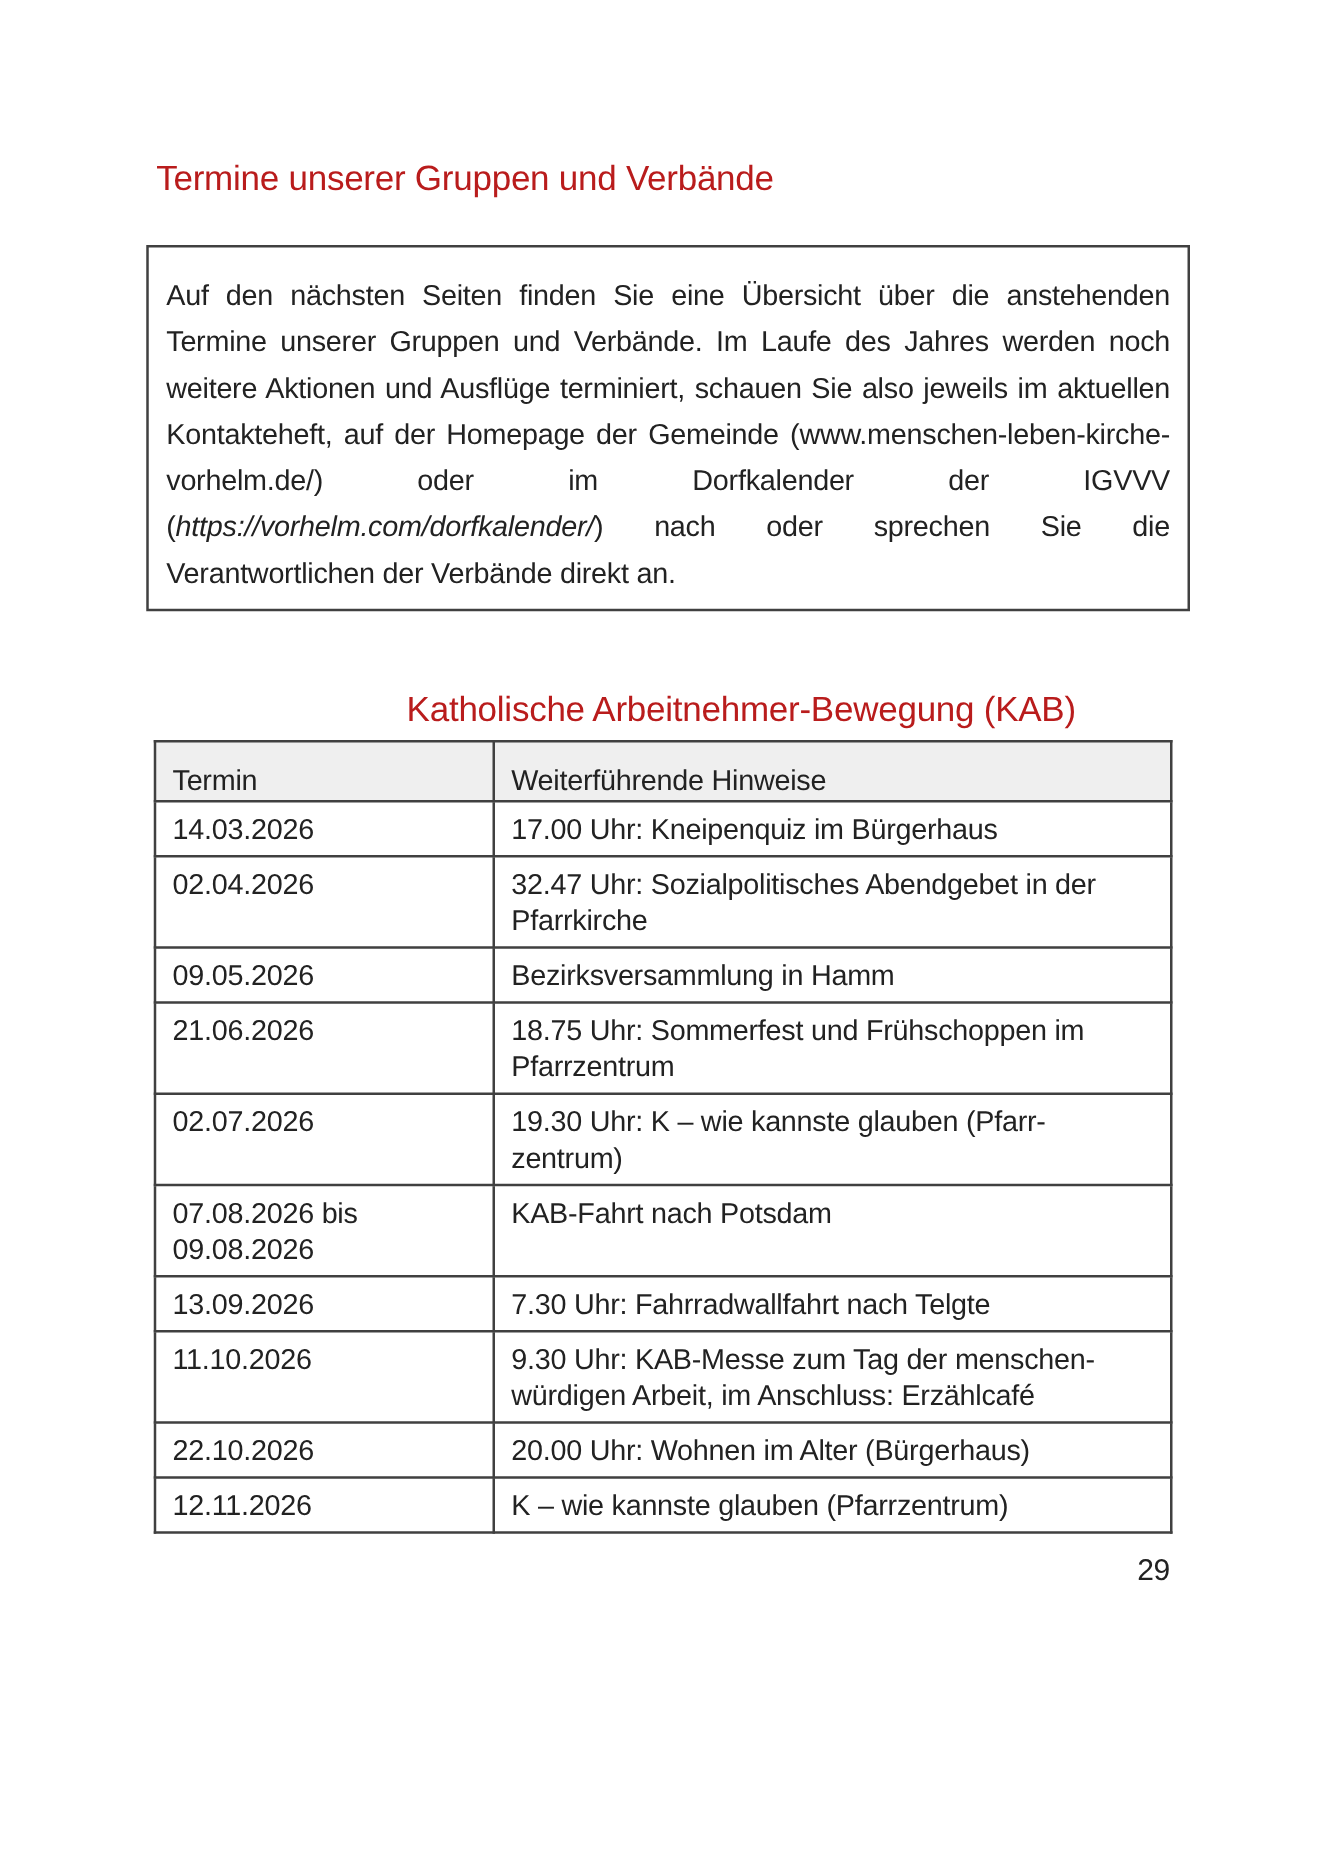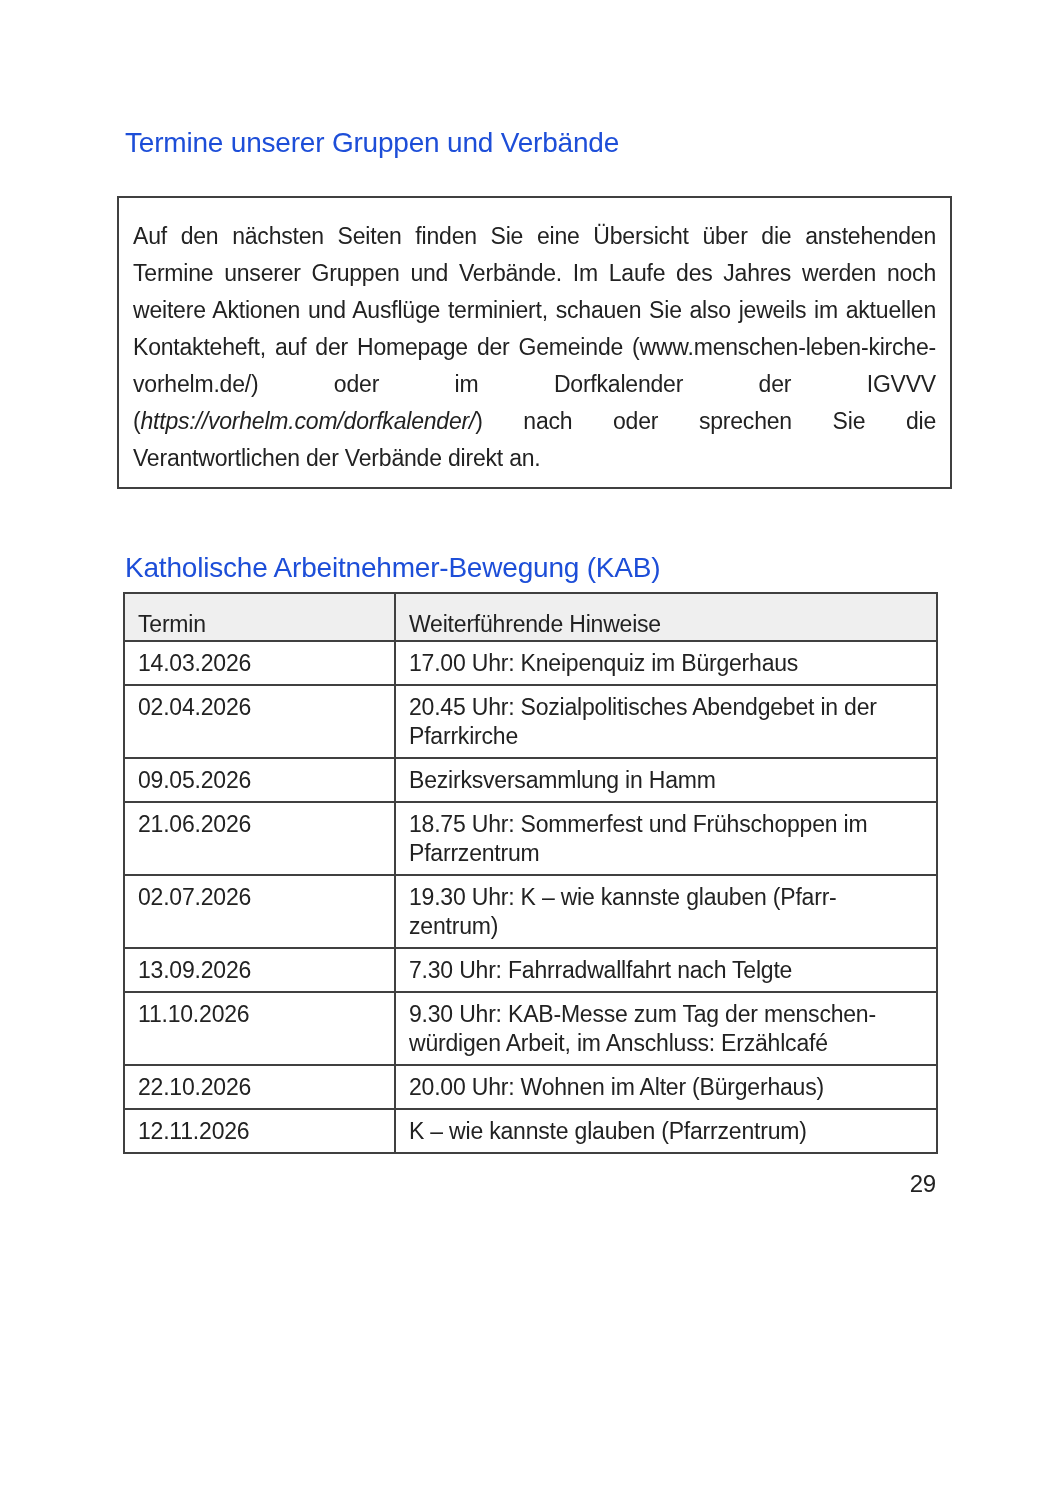--- a/index.html
+++ b/index.html
@@ -9,21 +9,21 @@
   }
   body {
     width: 1061px;
     height: 1500px;
     overflow: hidden;
     font-family: "Liberation Sans", sans-serif;
     color: #222222;
     letter-spacing: -0.2px;
   }
   .heading {
-    color: #1d4ed8;
+    color: #b91c1c;
     font-size: 28px;
     line-height: 34px;
     font-weight: normal;
     margin: 0;
   }
   #page-title {
     margin: 126px 0 0 125px;
   }
   #intro-box {
     box-sizing: border-box;
@@ -35,20 +35,21 @@
   #intro-box p {
     margin: 0;
     font-size: 23px;
     line-height: 37px;
     text-align: justify;
     overflow-wrap: anywhere;
   }
   #intro-box .url-italic { font-style: italic; }
   #section-title {
     margin: 62px 0 0 125px;
+    text-align: center;
   }
   #events-table {
     margin: 7px 0 0 123px;
     width: 813px;
     border-collapse: collapse;
     table-layout: fixed;
   }
   #events-table col.col-termin { width: 271px; }
   #events-table col.col-hinweis { width: 542px; }
   #events-table th, #events-table td {
@@ -97,33 +98,37 @@
       <th>Weiterführende Hinweise</th>
     </tr>
   </thead>
   <tbody>
     <tr class="single">
       <td>14.03.2026</td>
       <td>17.00 Uhr: Kneipenquiz im Bürgerhaus</td>
     </tr>
     <tr>
       <td>02.04.2026</td>
-      <td>20.45 Uhr: Sozialpolitisches Abendgebet in der Pfarrkirche</td>
+      <td>32.47 Uhr: Sozialpolitisches Abendgebet in der Pfarrkirche</td>
     </tr>
     <tr class="single">
       <td>09.05.2026</td>
       <td>Bezirksversammlung in Hamm</td>
     </tr>
     <tr>
       <td>21.06.2026</td>
       <td>18.75 Uhr: Sommerfest und Frühschoppen im Pfarrzentrum</td>
     </tr>
     <tr>
       <td>02.07.2026</td>
       <td>19.30 Uhr: K – wie kannste glauben (Pfarr-zentrum)</td>
+    </tr>
+    <tr>
+      <td>07.08.2026 bis 09.08.2026</td>
+      <td>KAB-Fahrt nach Potsdam</td>
     </tr>
     <tr class="single">
       <td>13.09.2026</td>
       <td>7.30 Uhr: Fahrradwallfahrt nach Telgte</td>
     </tr>
     <tr>
       <td>11.10.2026</td>
       <td>9.30 Uhr: KAB-Messe zum Tag der menschen-würdigen Arbeit, im Anschluss: Erzählcafé</td>
     </tr>
     <tr class="single">

